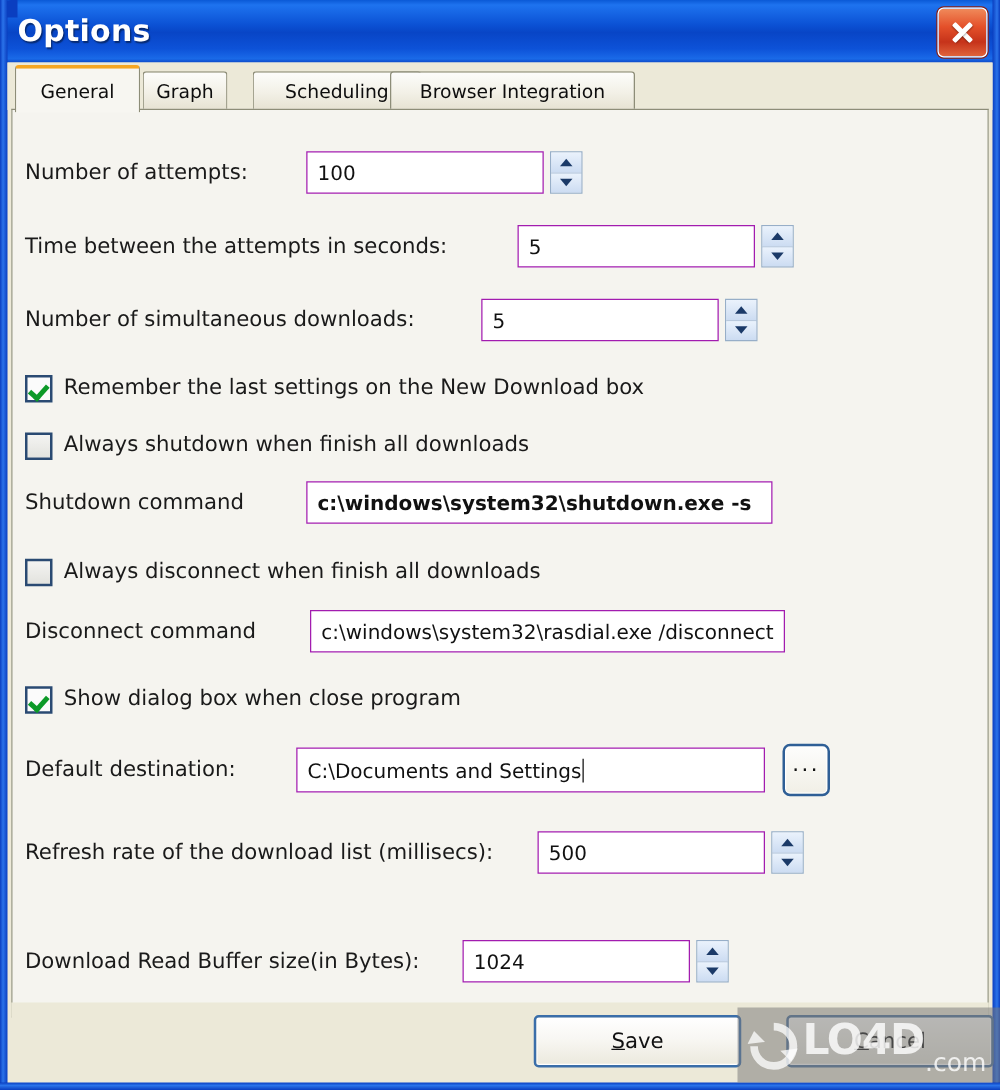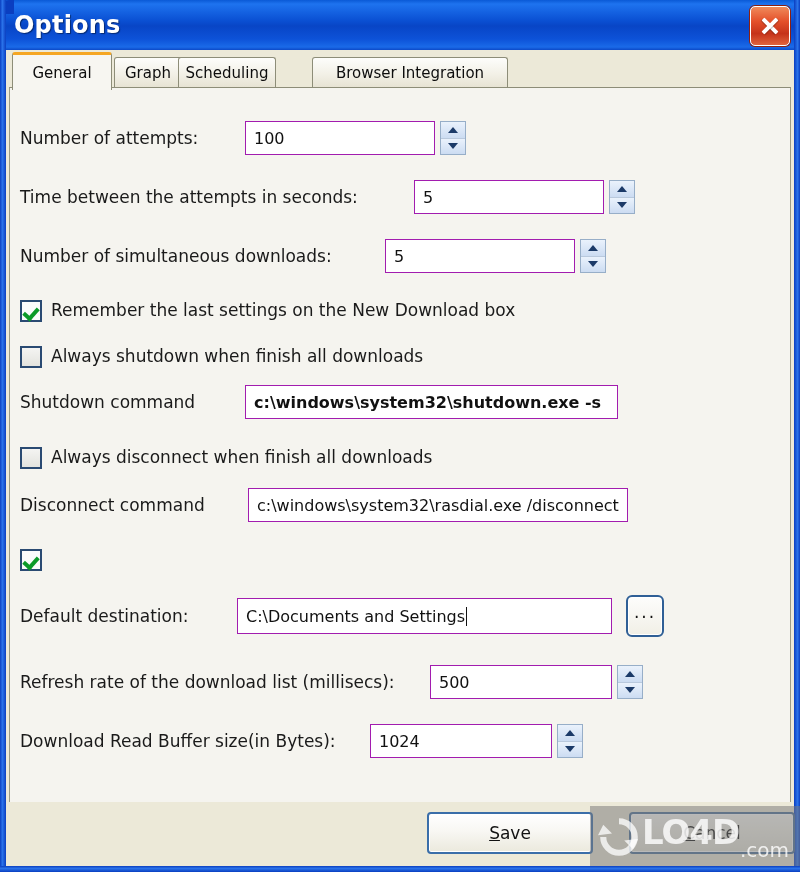--- a/index.html
+++ b/index.html
@@ -79,21 +79,21 @@
     cursor:pointer;
   }
   .tab.active{
     top:2px;height:38px;z-index:5;
     background:#f7f6f1;
     border:1px solid #8d8d78;border-top:3px solid #f5a623;border-bottom:none;
     font-weight:normal;
   }
   .tab-general{left:6px;width:100px;}
   .tab-graph{left:108px;width:68px;}
-  .tab-scheduling{left:172px;width:98px;}
+  .tab-scheduling{left:196px;width:135px;}
   .tab-browser{left:306px;width:196px;}
 
   
   .tabpage{
     position:absolute;left:3px;top:37px;width:782px;height:727px;
     box-sizing:border-box;
     background:#f5f4ef;
     border:1px solid #9a9a86;
     border-top:1px solid #8d8d78;
   }
@@ -313,20 +313,21 @@
 
       <div class="row" style="left:10px;top:400px;">
         <span class="lbl" style="width:228px;">Disconnect command</span>
         <div class="field" style="width:380px;">
           <span>c:\windows\system32\rasdial.exe /disconnect</span>
         </div>
       </div>
 
       <div class="cbrow" style="left:10px;top:461px;">
         <span class="cb checked"></span>
+        <span class="lbl">Show dialog box when close program</span>
       </div>
 
       <div class="row" style="left:10px;top:507px;">
         <span class="lbl" style="width:217px;">Default destination:</span>
         <div class="field tall" style="width:375px;">
           <span>C:\Documents and Settings</span>
             <span class="caret"></span>
         </div>
         <div class="browse" style="margin-left:14px;">
           <span>...</span>
@@ -341,21 +342,21 @@
         <div class="spin">
           <div class="half top">
               <div class="tri-up"></div>
             </div>
           <div class="half">
               <div class="tri-dn"></div>
             </div>
         </div>
       </div>
 
-      <div class="row" style="left:10px;top:636px;">
+      <div class="row" style="left:10px;top:664px;">
         <span class="lbl" style="width:350px;">Download Read Buffer size(in Bytes):</span>
         <div class="field" style="width:182px;">
           <span>1024</span>
         </div>
         <div class="spin">
           <div class="half top">
               <div class="tri-up"></div>
             </div>
           <div class="half">
               <div class="tri-dn"></div>

